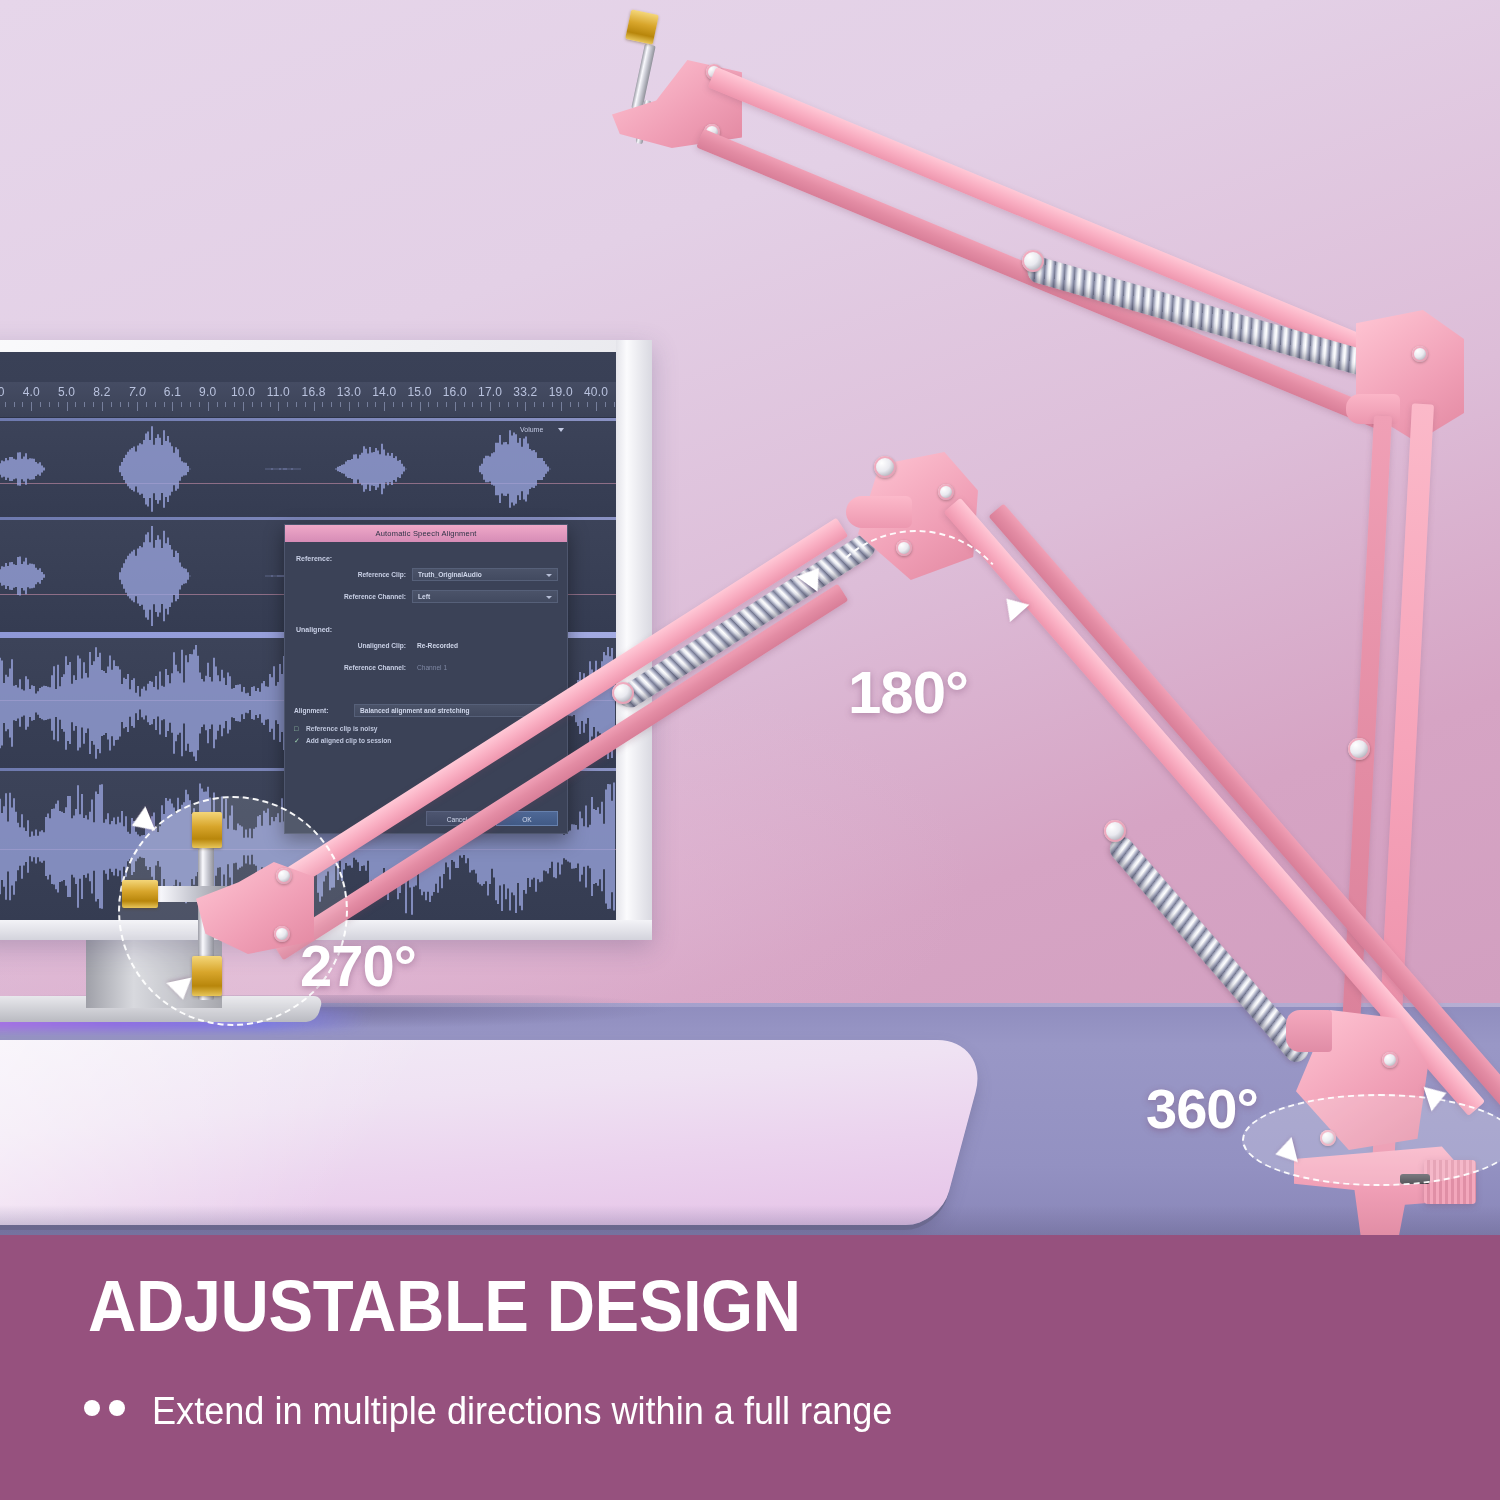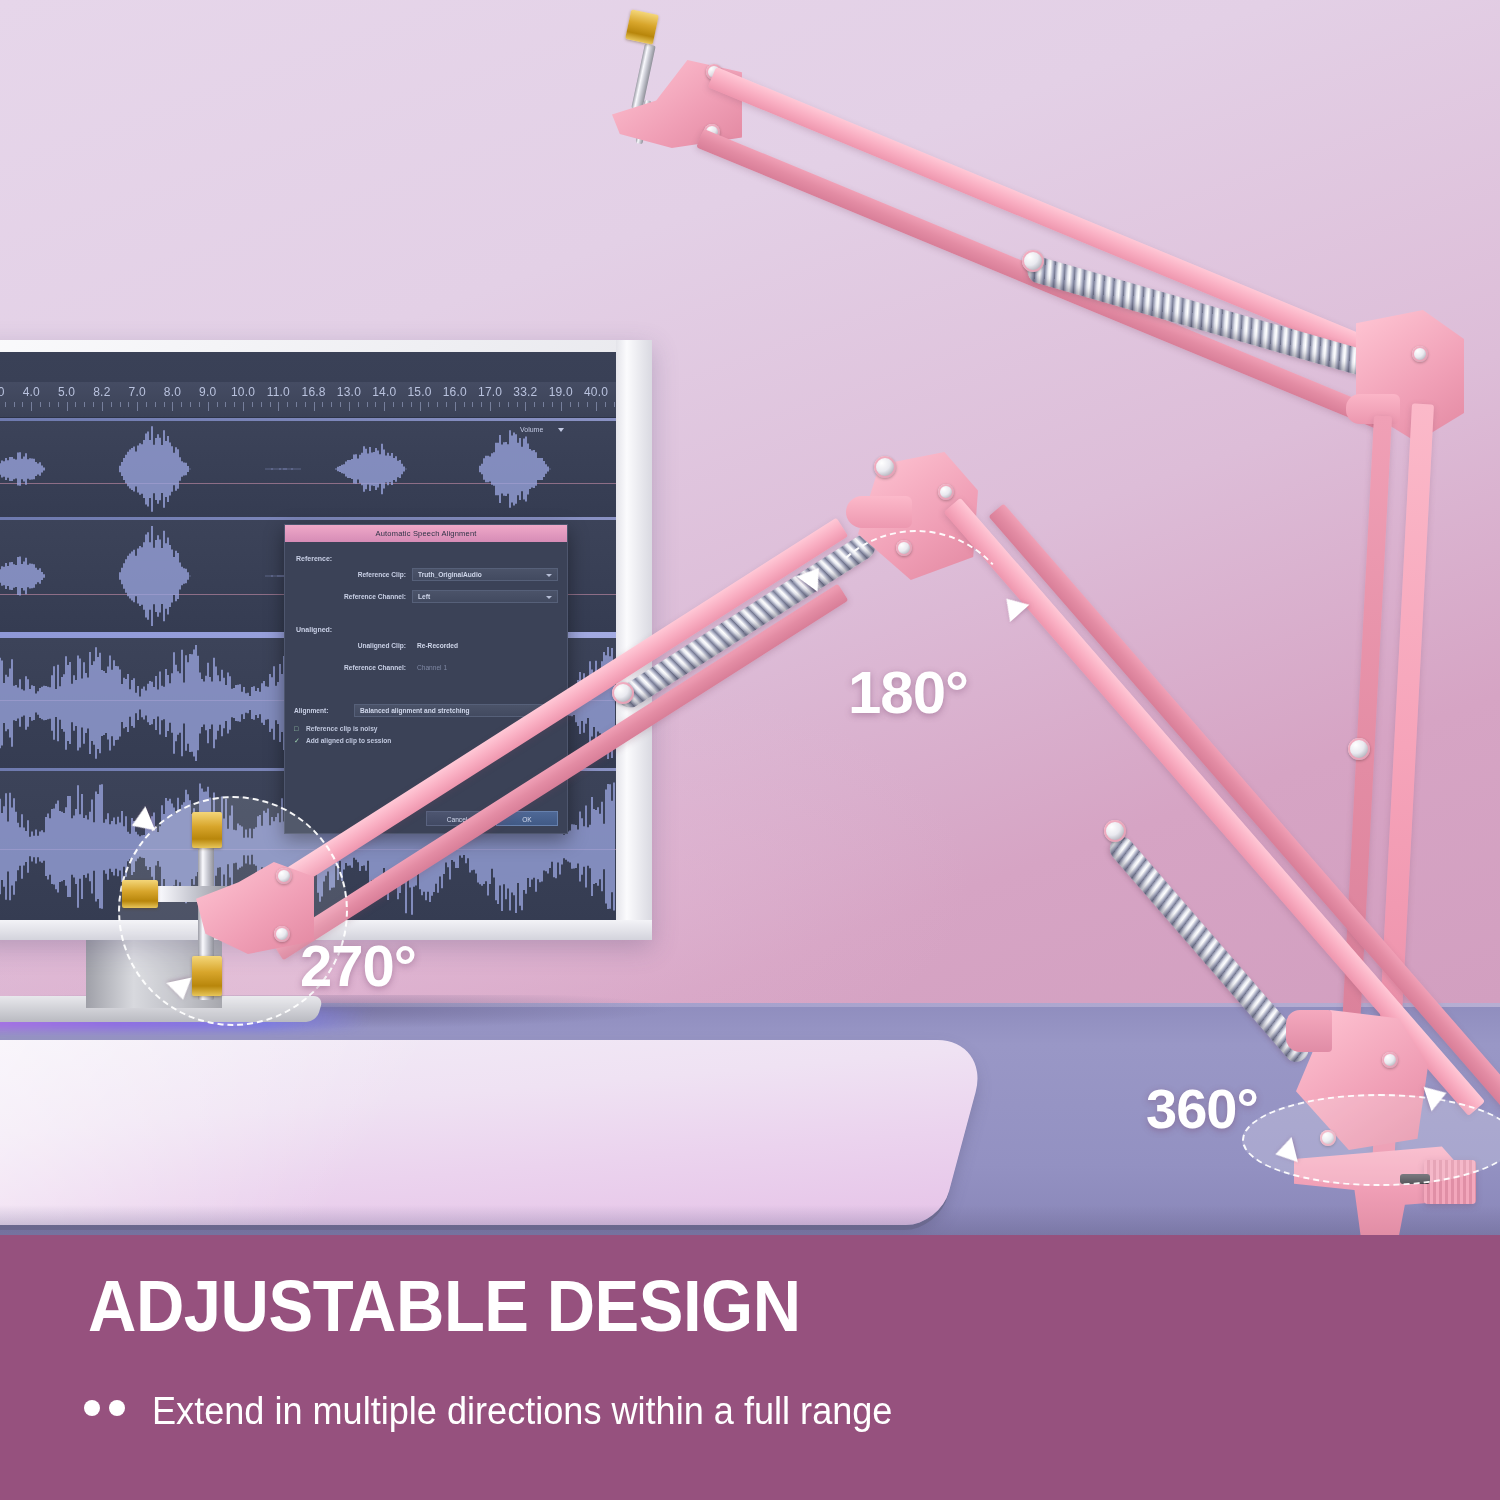--- a/index.html
+++ b/index.html
@@ -297,26 +297,26 @@
           <div class="lb" style="left: 92.5882px;">5.0</div>
           <div class="tk" style="left: 92.5882px; height: 9px;"></div>
           <div class="tk" style="left: 101.412px; height: 5px;"></div>
           <div class="tk" style="left: 110.235px; height: 5px;"></div>
           <div class="tk" style="left: 119.059px; height: 5px;"></div>
           <div class="lb" style="left: 127.882px;">8.2</div>
           <div class="tk" style="left: 127.882px; height: 9px;"></div>
           <div class="tk" style="left: 136.706px; height: 5px;"></div>
           <div class="tk" style="left: 145.529px; height: 5px;"></div>
           <div class="tk" style="left: 154.353px; height: 5px;"></div>
-          <div class="lb" style="left: 163.176px;">7.0</div>
+          <div class="lb" style="left: 163.176px; font-style: italic;">7.0</div>
           <div class="tk" style="left: 163.176px; height: 9px;"></div>
           <div class="tk" style="left: 172px; height: 5px;"></div>
           <div class="tk" style="left: 180.824px; height: 5px;"></div>
           <div class="tk" style="left: 189.647px; height: 5px;"></div>
-          <div class="lb" style="left: 198.471px;">8.0</div>
+          <div class="lb" style="left: 198.471px;">6.1</div>
           <div class="tk" style="left: 198.471px; height: 9px;"></div>
           <div class="tk" style="left: 207.294px; height: 5px;"></div>
           <div class="tk" style="left: 216.118px; height: 5px;"></div>
           <div class="tk" style="left: 224.941px; height: 5px;"></div>
           <div class="lb" style="left: 233.765px;">9.0</div>
           <div class="tk" style="left: 233.765px; height: 9px;"></div>
           <div class="tk" style="left: 242.588px; height: 5px;"></div>
           <div class="tk" style="left: 251.412px; height: 5px;"></div>
           <div class="tk" style="left: 260.235px; height: 5px;"></div>
           <div class="lb" style="left: 269.059px;">10.0</div>

